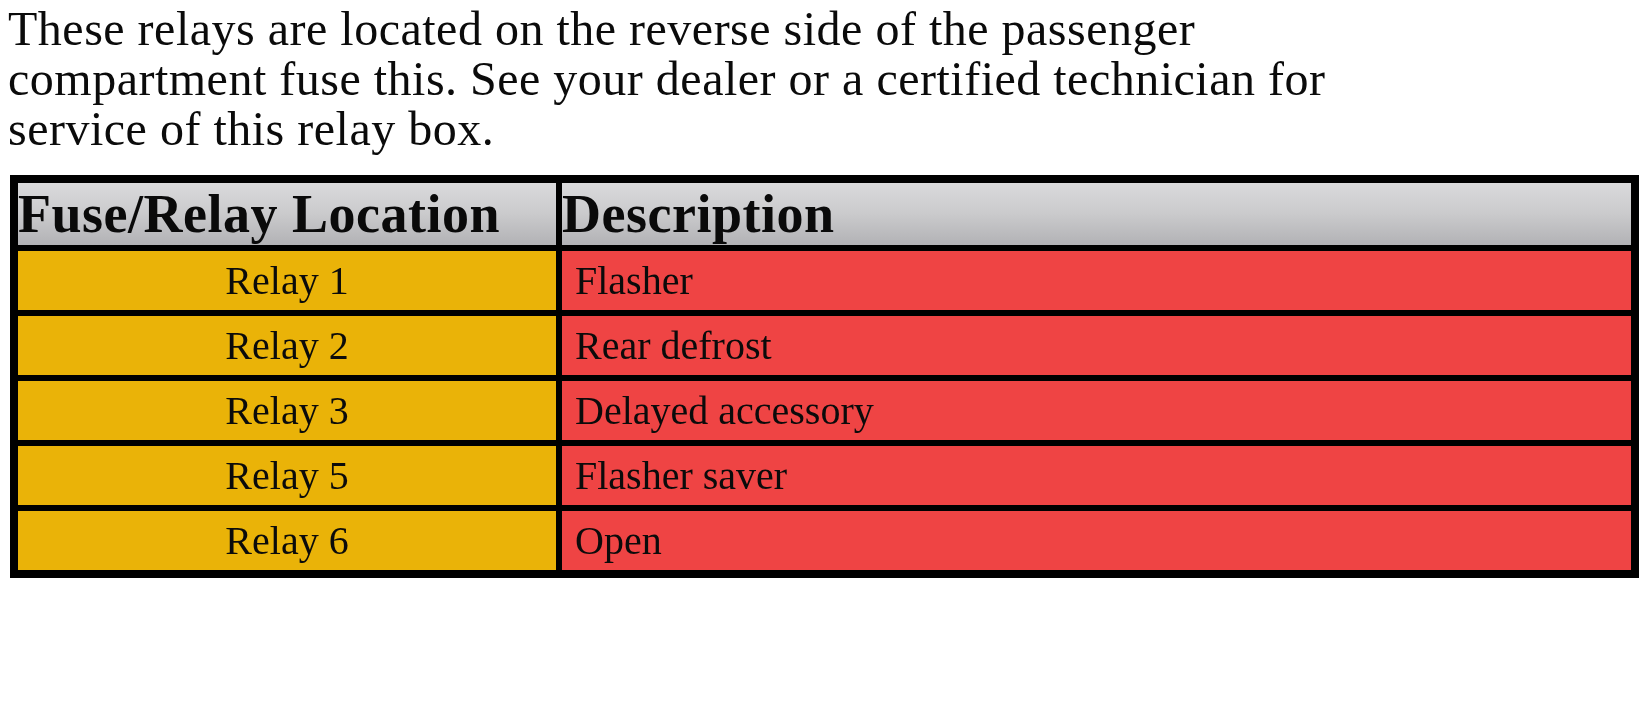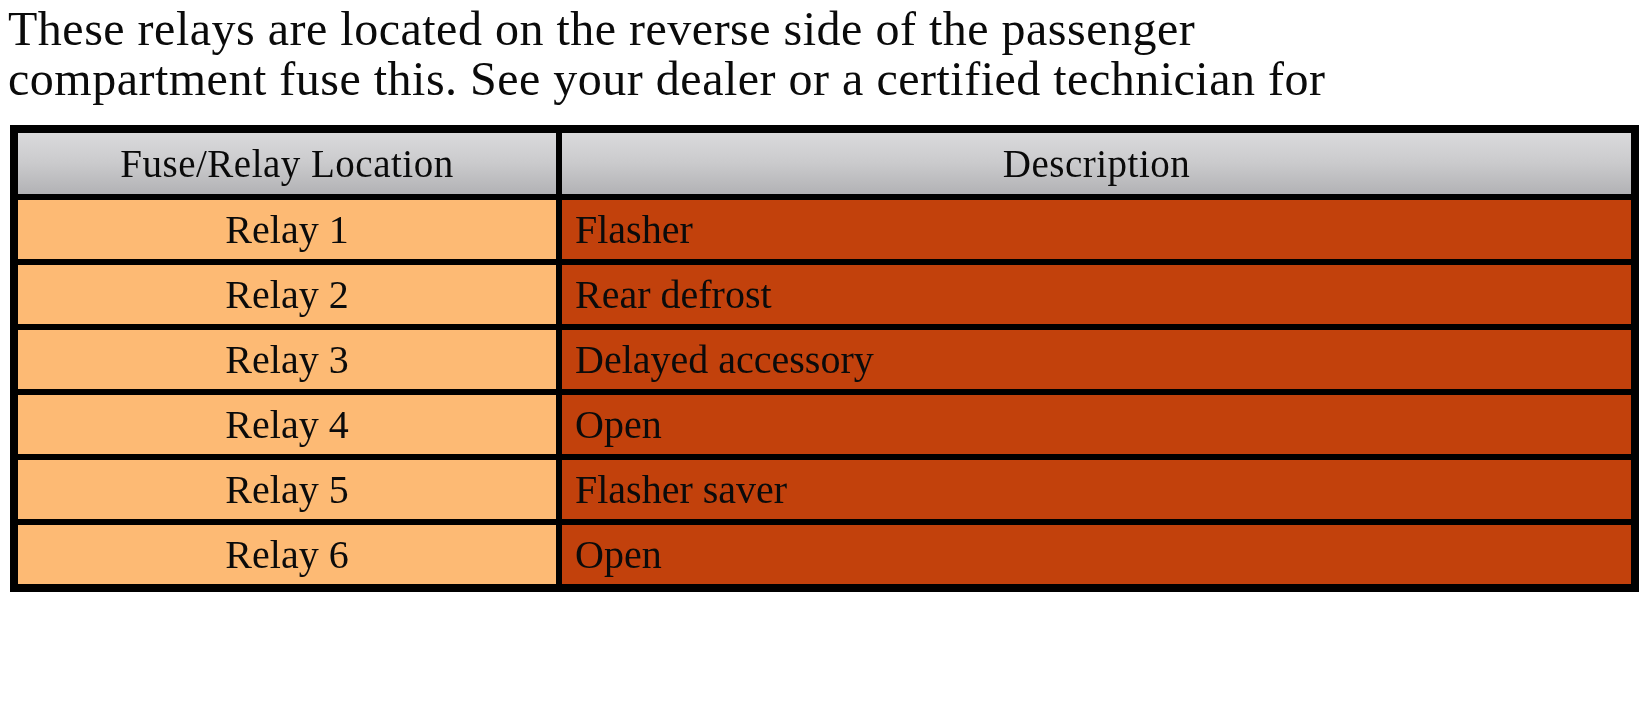--- a/index.html
+++ b/index.html
@@ -41,45 +41,46 @@
   th, td {
     border: 6px solid #000000;
     height: 59px;
     font-size: 40px;
     padding: 0;
     overflow: hidden;
     vertical-align: middle;
   }
   th {
     height: 61px;
-    font-size: 39px;
-    font-weight: normal;
-    text-align: center;
+    font-size: 54px;
+    font-weight: bold;
+    text-align: left;
     letter-spacing: 0.5px;
     background: linear-gradient(180deg, #dadadc 0%, #cacacc 50%, #b2b2b5 100%);
     color: #0a0a0a;
   }
   td.loc {
     text-align: center;
-    background: #fdba74;
+    background: #eab308;
   }
   td.desc {
     text-align: left;
     padding-left: 13px;
-    background: #c2410c;
+    background: #ef4444;
   }
 </style>
 </head>
 <body>
 
 <div class="page">
 
   <p class="intro">
     <span class="line">These relays are located on the reverse side of the passenger</span>
     <span class="line">compartment fuse this. See your dealer or a certified technician for</span>
+    <span class="line">service of this relay box.</span>
   </p>
 
   <table class="relay-table">
     <colgroup>
       <col class="col-loc">
       <col class="col-desc">
     </colgroup>
     <thead>
       <tr>
         <th>Fuse/Relay Location</th>
@@ -93,24 +94,20 @@
       </tr>
       <tr>
         <td class="loc">Relay 2</td>
         <td class="desc">Rear defrost</td>
       </tr>
       <tr>
         <td class="loc">Relay 3</td>
         <td class="desc">Delayed accessory</td>
       </tr>
       <tr>
-        <td class="loc">Relay 4</td>
-        <td class="desc">Open</td>
-      </tr>
-      <tr>
         <td class="loc">Relay 5</td>
         <td class="desc">Flasher saver</td>
       </tr>
       <tr>
         <td class="loc">Relay 6</td>
         <td class="desc">Open</td>
       </tr>
     </tbody>
   </table>
 

